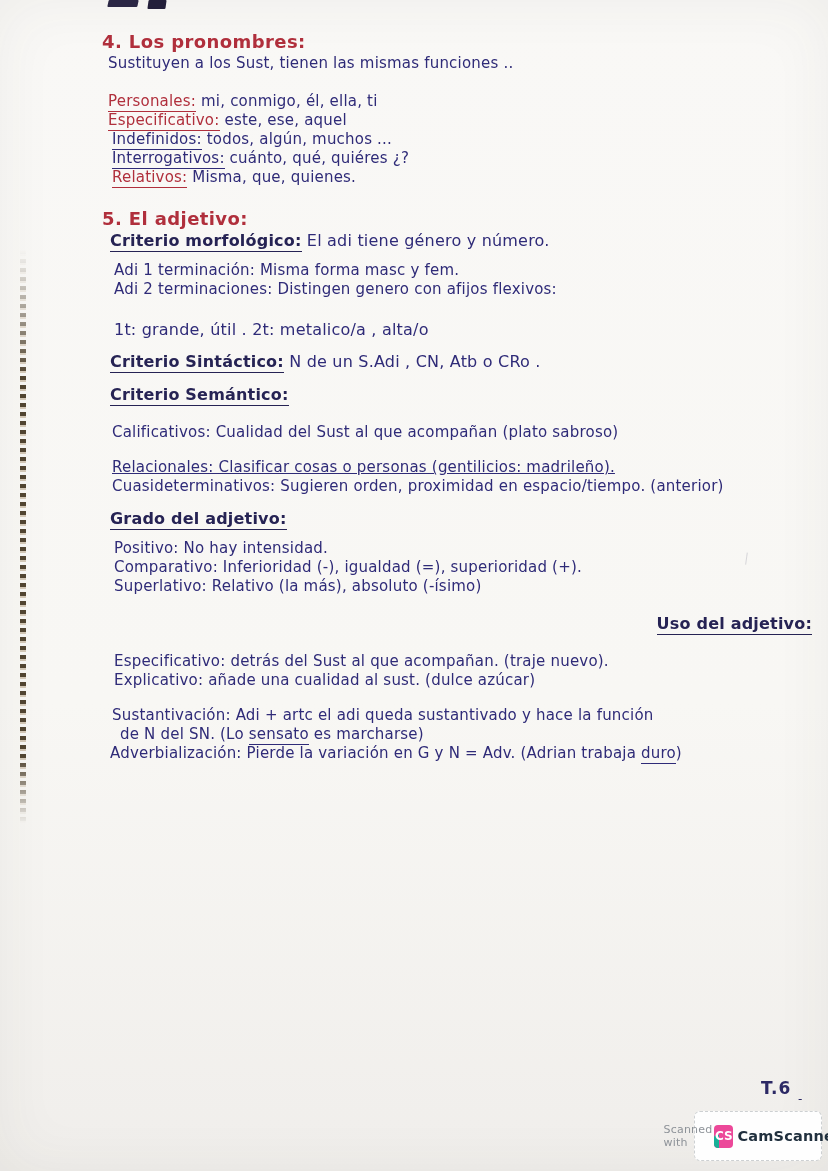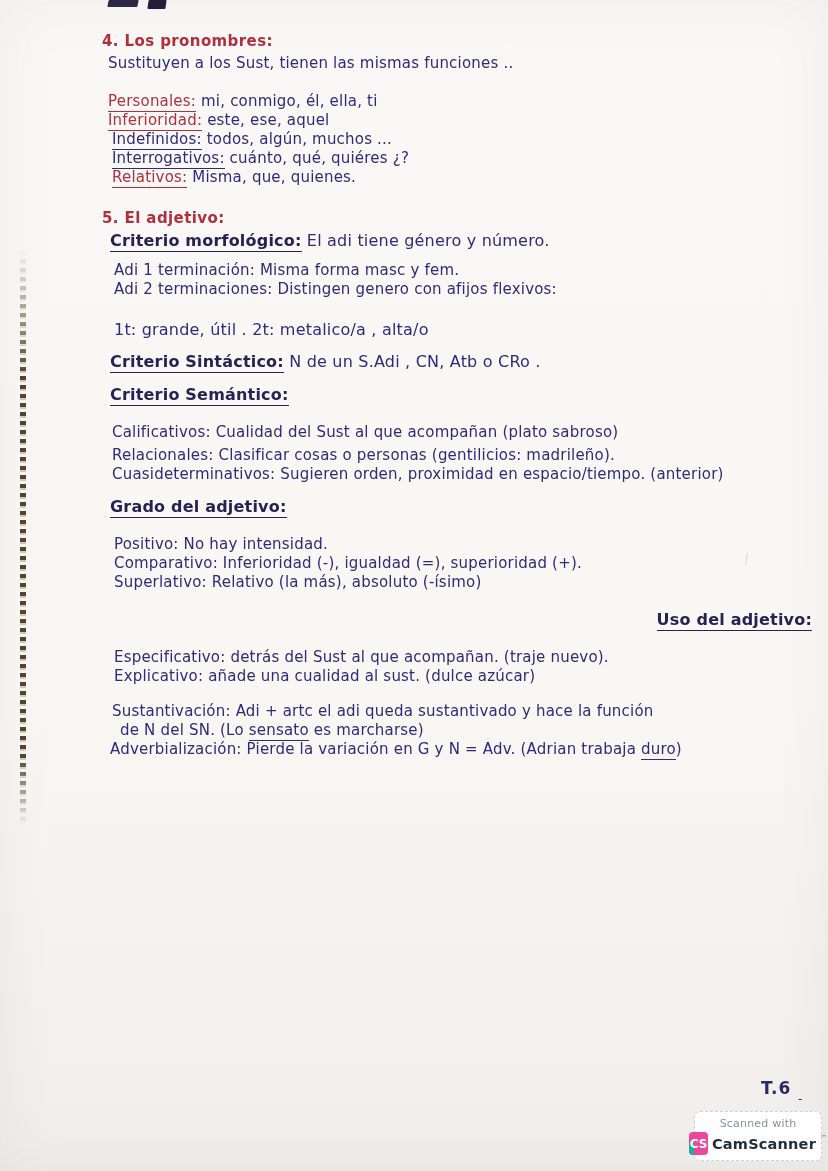--- a/index.html
+++ b/index.html
@@ -27,36 +27,36 @@
     background:#231f3a; transform:skewX(-8deg); border-radius:1px; }
   .faint-smudge { position:absolute; left:737px; top:552px; width:10px; height:12px;
     border-right:1.5px solid rgba(60,60,90,0.35); transform:rotate(8deg); opacity:.5; }
 
   
   .notes {
     position:absolute; left:100px; top:30px; width:712px;
     color:#2f2b78; font-size:15px; line-height:19px; letter-spacing:.2px;
   }
   .line { white-space:nowrap; }
-  .line.lg { font-size:15px; line-height:23px; font-weight:600; letter-spacing:.4px; }
+  .line.lg { font-size:18px; line-height:23px; font-weight:600; letter-spacing:.4px; }
   .line.md { font-size:16px; line-height:20px; }
   .seg.navy { color:#2f2b78; }
   .seg.red  { color:#b02f3c; }
   .seg.dark { color:#262354; font-weight:600; }
   .seg.u { border-bottom:1.6px solid currentColor; padding-bottom:.5px; }
 
   
   .t6 { position:absolute; left:761px; top:1078px; color:#2c2965; font-size:17px; font-weight:600; letter-spacing:1px; }
   .t6-mark { position:absolute; left:798px; top:1092px; color:#2c2965; font-size:12px; }
 
   
   .cs-badge {
     position:absolute; left:694px; top:1111px; width:128px; height:50px;
     background:#fefefe; border:1.5px dashed #cdd0d2; border-radius:6px;
-    display:flex; flex-direction:column; align-items:center; justify-content:center; gap:2px;
+    display:flex; align-items:center; justify-content:center; gap:2px;
   }
   .cs-line1 { font-size:11px; color:#8d9298; letter-spacing:.2px; }
   .cs-line2 { display:flex; align-items:center; gap:4px; }
   .cs-logo {
     position:relative; width:19px; height:23px; background:#ec4899; border-radius:4px;
     display:inline-flex; align-items:center; justify-content:center;
     color:#ffffff; font-size:12px; font-weight:bold; overflow:hidden;
   }
   .cs-logo::before { content:""; position:absolute; left:0; bottom:0; width:5px; height:13px;
     background:#17b198; border-radius:3px 0 0 3px; }
@@ -70,36 +70,36 @@
 <div class="screen">
 
   <div class="edge-marks"></div>
   <div class="top-mark"></div>
   <div class="faint-smudge"></div>
 
   <div class="notes">
       <div class="line lg" style="margin-top: 0px; padding-left: 2px;"><span class="seg red">4. Los pronombres:</span></div>
       <div class="line" style="margin-top: 1px; padding-left: 8px;"><span class="seg navy">Sustituyen a los Sust, tienen las mismas funciones ..</span></div>
       <div class="line" style="margin-top: 19px; padding-left: 8px;"><span class="seg red u">Personales:</span><span class="seg navy"> mi, conmigo, él, ella, ti</span></div>
-      <div class="line" style="margin-top: 0px; padding-left: 8px;"><span class="seg red u">Inferioridad:</span><span class="seg navy"> este, ese, aquel</span></div>
+      <div class="line" style="margin-top: 0px; padding-left: 8px;"><span class="seg red u">Especificativo:</span><span class="seg navy"> este, ese, aquel</span></div>
       <div class="line" style="margin-top: 0px; padding-left: 12px;"><span class="seg navy u">Indefinidos:</span><span class="seg navy"> todos, algún, muchos ...</span></div>
       <div class="line" style="margin-top: 0px; padding-left: 12px;"><span class="seg navy u">Interrogativos:</span><span class="seg navy"> cuánto, qué, quiéres ¿?</span></div>
       <div class="line" style="margin-top: 0px; padding-left: 12px;"><span class="seg red u">Relativos:</span><span class="seg navy"> Misma, que, quienes.</span></div>
       <div class="line lg" style="margin-top: 20px; padding-left: 2px;"><span class="seg red">5. El adjetivo:</span></div>
       <div class="line md" style="margin-top: 1px; padding-left: 10px;"><span class="seg dark u">Criterio morfológico:</span><span class="seg navy"> El adi tiene género y número.</span></div>
       <div class="line" style="margin-top: 10px; padding-left: 14px;"><span class="seg navy">Adi 1 terminación: Misma forma masc y fem.</span></div>
       <div class="line" style="margin-top: 0px; padding-left: 14px;"><span class="seg navy">Adi 2 terminaciones: Distingen genero con afijos flexivos:</span></div>
       <div class="line md" style="margin-top: 21px; padding-left: 14px;"><span class="seg navy">1t: grande, útil .   2t: metalico/a , alta/o</span></div>
       <div class="line md" style="margin-top: 12px; padding-left: 10px;"><span class="seg dark u">Criterio Sintáctico:</span><span class="seg navy"> N de un S.Adi , CN, Atb o CRo .</span></div>
       <div class="line md" style="margin-top: 13px; padding-left: 10px;"><span class="seg dark u">Criterio Semántico:</span></div>
       <div class="line" style="margin-top: 18px; padding-left: 12px;"><span class="seg navy">Calificativos: Cualidad del Sust al que acompañan (plato sabroso)</span></div>
-      <div class="line" style="margin-top: 4px; padding-left: 12px;"><span class="seg navy">Relacionales: Clasificar cosas o personas (gentilicios: madrileño).</span></div>
+      <div class="line" style="margin-top: 16px; padding-left: 12px; text-decoration: underline;"><span class="seg navy">Relacionales: Clasificar cosas o personas (gentilicios: madrileño).</span></div>
       <div class="line" style="margin-top: 0px; padding-left: 12px;"><span class="seg navy">Cuasideterminativos: Sugieren orden, proximidad en espacio/tiempo. (anterior)</span></div>
       <div class="line md" style="margin-top: 13px; padding-left: 10px;"><span class="seg dark u">Grado del adjetivo:</span></div>
-      <div class="line" style="margin-top: 18px; padding-left: 14px;"><span class="seg navy">Positivo: No hay intensidad.</span></div>
+      <div class="line" style="margin-top: 10px; padding-left: 14px;"><span class="seg navy">Positivo: No hay intensidad.</span></div>
       <div class="line" style="margin-top: 0px; padding-left: 14px;"><span class="seg navy">Comparativo: Inferioridad (-), igualdad (=), superioridad (+).</span></div>
       <div class="line" style="margin-top: 0px; padding-left: 14px;"><span class="seg navy">Superlativo: Relativo (la más), absoluto (-ísimo)</span></div>
       <div class="line md" style="margin-top: 18px; padding-left: 10px; text-align: right;"><span class="seg dark u">Uso del adjetivo:</span></div>
       <div class="line" style="margin-top: 18px; padding-left: 14px;"><span class="seg navy">Especificativo: detrás del Sust al que acompañan. (traje nuevo).</span></div>
       <div class="line" style="margin-top: 0px; padding-left: 14px;"><span class="seg navy">Explicativo: añade una cualidad al sust. (dulce azúcar)</span></div>
       <div class="line" style="margin-top: 16px; padding-left: 12px;"><span class="seg navy">Sustantivación: Adi + artc  el adi queda sustantivado y hace la función</span></div>
       <div class="line" style="margin-top: 0px; padding-left: 20px;"><span class="seg navy">de N del SN. (Lo </span><span class="seg navy u">sensato</span><span class="seg navy"> es marcharse)</span></div>
       <div class="line" style="margin-top: 0px; padding-left: 10px;"><span class="seg navy">Adverbialización: Pierde la variación en G y N = Adv. (Adrian trabaja </span><span class="seg navy u">duro</span><span class="seg navy">)</span></div>
     </div>
 

